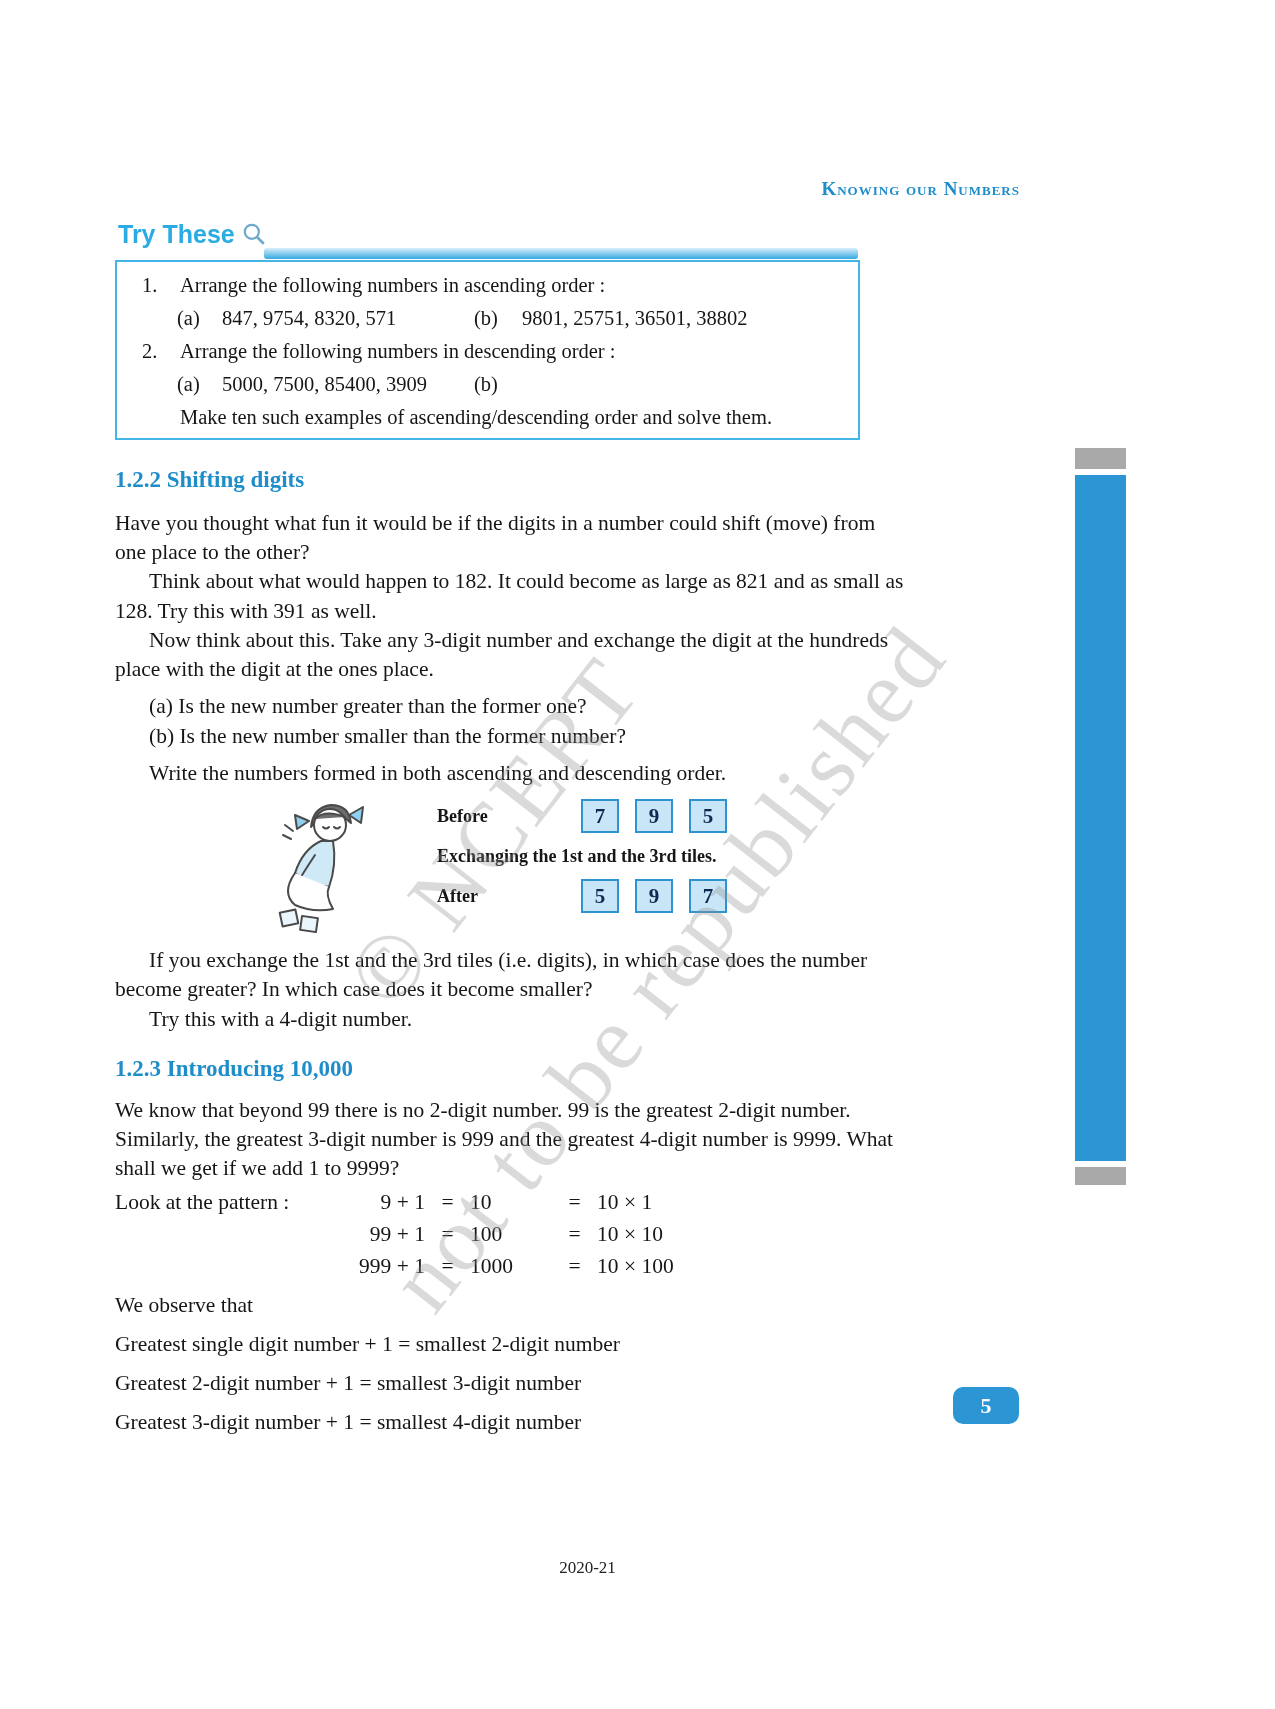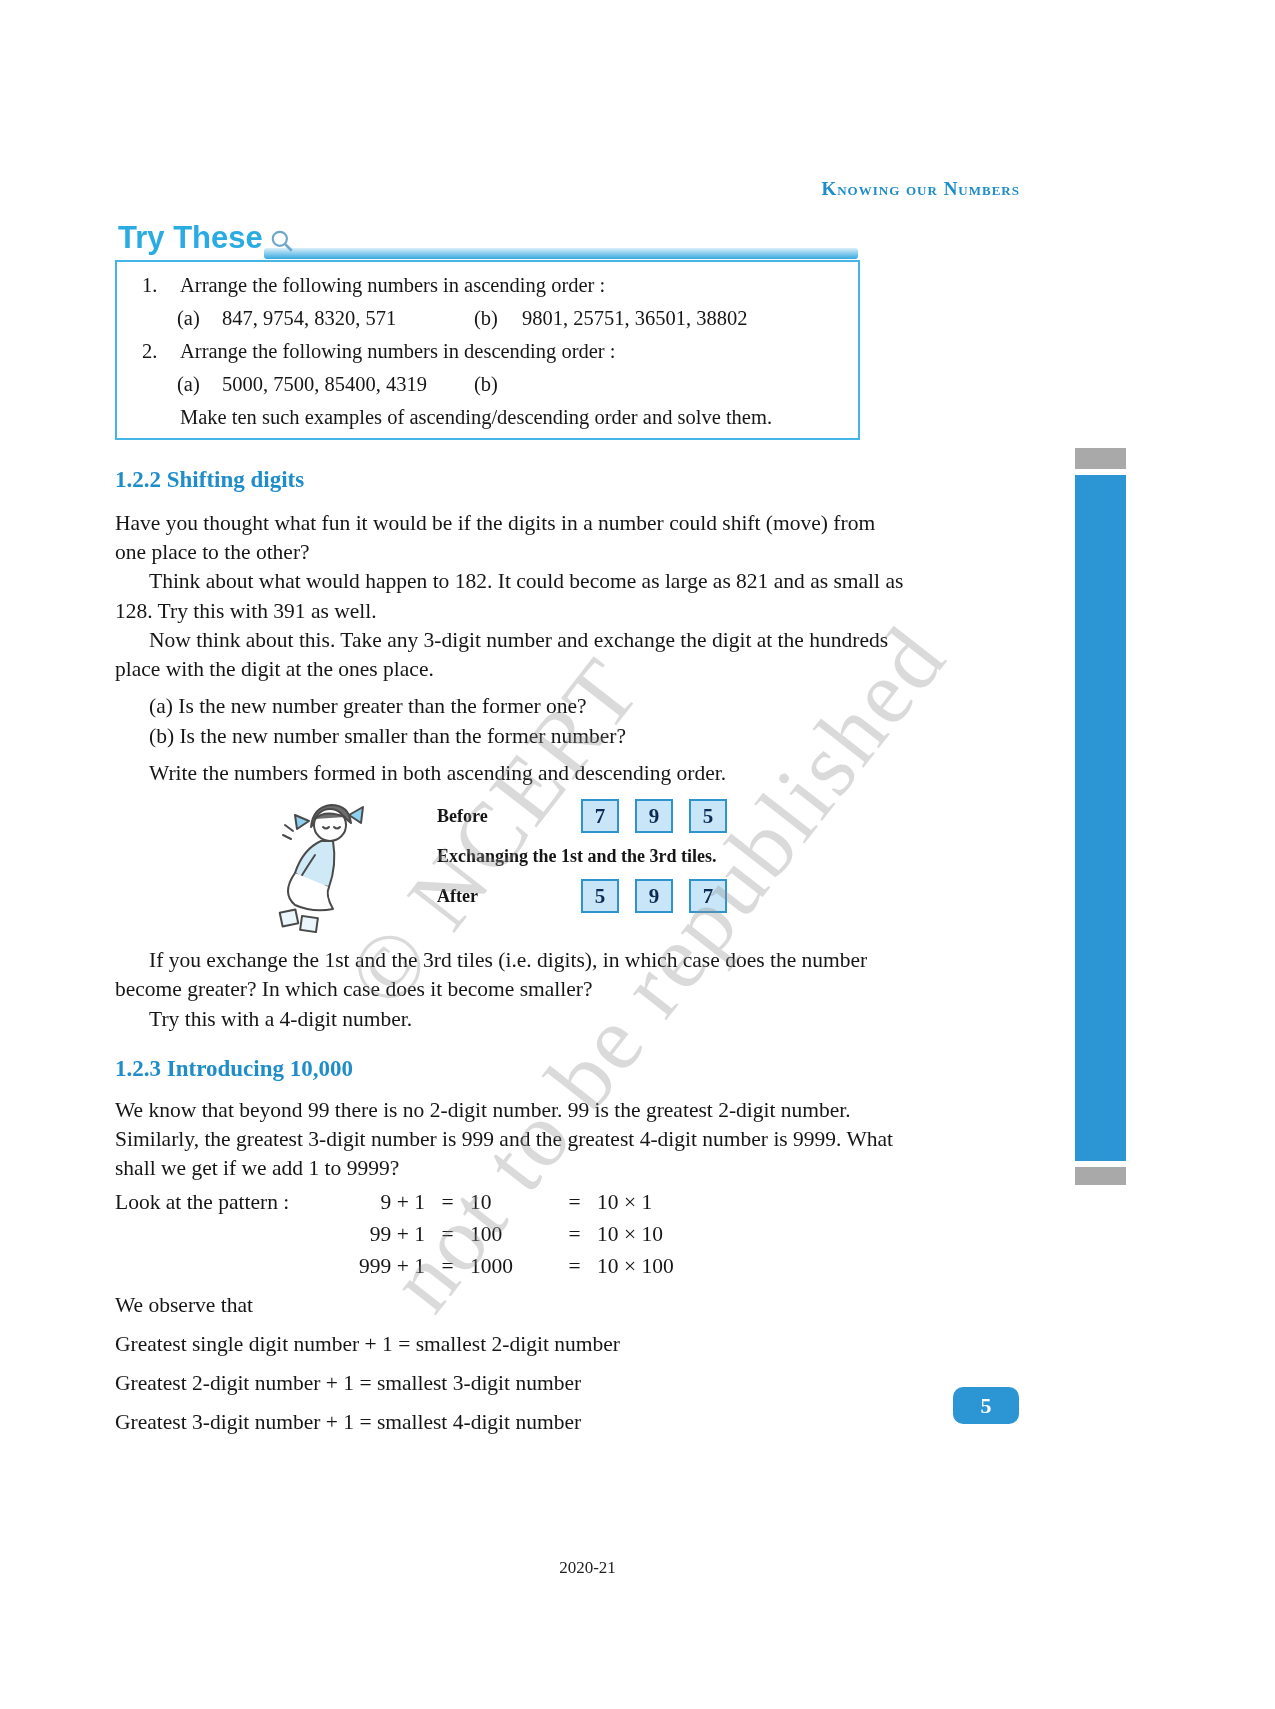--- a/index.html
+++ b/index.html
@@ -28,21 +28,21 @@
     display:flex; flex-direction:column; align-items:center; justify-content:center;
     gap:115px; transform:rotate(-52deg); color:#8f8f8f; opacity:0.32;
     font-size:92px; letter-spacing:3px; white-space:nowrap; z-index:6;
     pointer-events:none;
   }
 
   
   .try-title {
     position:absolute; left:118px; top:200px; z-index:3;
     font-family:"Liberation Sans", sans-serif; font-weight:bold;
-    font-size:31px; color:#2AACE3; display:flex; align-items:flex-end; gap:6px;
+    font-size:25px; color:#2AACE3; display:flex; align-items:flex-end; gap:6px;
   }
   .try-title .mag { width:26px; height:26px; margin-bottom:2px; }
   .try-bar {
     position:absolute; left:264px; top:228px; width:594px; height:11px; z-index:2;
     background:linear-gradient(to bottom,#d9effb,#35a8e0); border-radius:3px;
   }
   .try-box {
     position:absolute; left:115px; top:240px; width:745px; height:180px;
     border:2px solid #45B4E6; background:#ffffff; z-index:1;
   }
@@ -134,21 +134,21 @@
         <span>847, 9754, 8320, 571</span>
         <span>(b)</span>
         <span>9801, 25751, 36501, 38802</span>
       </div>
       <div class="t-item">
         <span>2.</span>
         <span>Arrange the following numbers in descending order :</span>
       </div>
       <div class="t-sub">
         <span>(a)</span>
-        <span>5000, 7500, 85400, 4319</span>
+        <span>5000, 7500, 85400, 3909</span>
         <span>(b)</span>
       </div>
       <div class="t-note">Make ten such examples of ascending/descending order and solve them.</div>
     </div>
   </div>
 
   <div class="main">
 
     <div class="sec-heading">1.2.2 Shifting digits</div>
 

